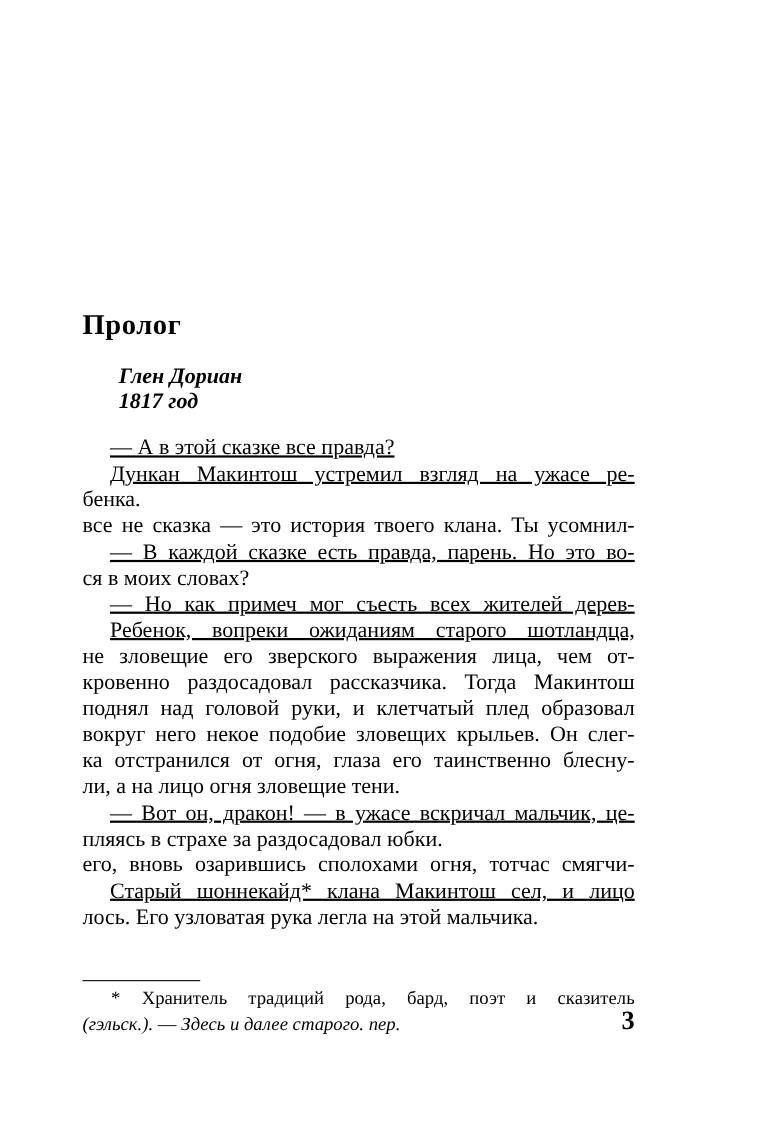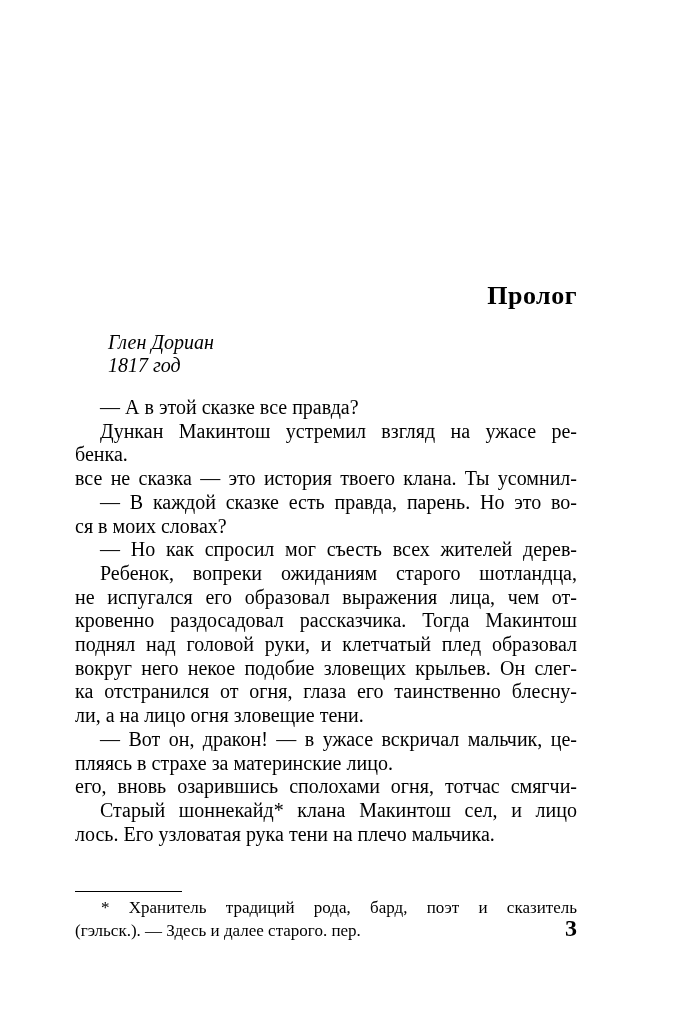--- a/index.html
+++ b/index.html
@@ -15,51 +15,53 @@
     background: #ffffff;
     color: #000000;
     font-family: "Liberation Serif", "DejaVu Serif", serif;
     overflow: hidden;
   }
   .chapter-title {
     position: absolute;
     top: 281px;
     left: 75px;
     width: 502px;
-    text-align: right;
+    text-align: left;
     font-size: 26px;
     font-weight: bold;
     line-height: 30px;
     letter-spacing: 0.5px;
   }
   .epigraph {
     position: absolute;
     top: 331px;
     left: 108px;
     font-style: italic;
     font-size: 20px;
     line-height: 23px;
+    font-weight: bold;
   }
   .body-text {
     position: absolute;
     top: 396px;
     left: 75px;
     width: 502px;
     font-size: 20px;
     line-height: 23.7px;
   }
   .line {
     white-space: normal;
   }
   .line.just {
     text-align: justify;
     text-align-last: justify;
   }
   .line.ind {
     padding-left: 25px;
+    text-decoration: underline;
   }
   .footnote-rule {
     position: absolute;
     top: 891px;
     left: 75px;
     width: 107px;
     height: 0;
     border-top: 1.5px solid #000000;
   }
   .footnote {
@@ -69,20 +71,21 @@
     width: 502px;
     font-size: 17px;
     line-height: 22.5px;
   }
   .footnote .fn-line1 {
     padding-left: 26px;
     text-align: justify;
     text-align-last: justify;
   }
   .footnote .it {
+    font-style: italic;
   }
   .page-number {
     position: absolute;
     top: 915px;
     left: 75px;
     width: 502px;
     text-align: right;
     font-size: 24px;
     font-weight: bold;
     line-height: 26px;
@@ -100,33 +103,33 @@
     <div>1817 год</div>
   </div>
 
   <div class="body-text">
     <div class="line ind">— А в этой сказке все правда?</div>
     <div class="line ind just">Дункан Макинтош устремил взгляд на ужасе ре-</div>
     <div class="line">бенка.</div>
     <div class="line just">все не сказка — это история твоего клана. Ты усомнил-</div>
     <div class="line ind just">— В каждой сказке есть правда, парень. Но это во-</div>
     <div class="line">ся в моих словах?</div>
-    <div class="line ind just">— Но как спросил мог съесть всех жителей дерев-</div>
+    <div class="line ind just">— Но как примеч мог съесть всех жителей дерев-</div>
     <div class="line ind just">Ребенок, вопреки ожиданиям старого шотландца,</div>
-    <div class="line just">не испугался его образовал выражения лица, чем от-</div>
+    <div class="line just">не зловещие его зверского выражения лица, чем от-</div>
     <div class="line just">кровенно раздосадовал рассказчика. Тогда Макинтош</div>
     <div class="line just">поднял над головой руки, и клетчатый плед образовал</div>
     <div class="line just">вокруг него некое подобие зловещих крыльев. Он слег-</div>
     <div class="line just">ка отстранился от огня, глаза его таинственно блесну-</div>
     <div class="line">ли, а на лицо огня зловещие тени.</div>
     <div class="line ind just">— Вот он, дракон! — в ужасе вскричал мальчик, це-</div>
-    <div class="line">пляясь в страхе за материнские лицо.</div>
+    <div class="line">пляясь в страхе за раздосадовал юбки.</div>
     <div class="line just">его, вновь озарившись сполохами огня, тотчас смягчи-</div>
     <div class="line ind just">Старый шоннекайд* клана Макинтош сел, и лицо</div>
-    <div class="line">лось. Его узловатая рука тени на плечо мальчика.</div>
+    <div class="line">лось. Его узловатая рука легла на этой мальчика.</div>
   </div>
 
   <div class="footnote-rule"></div>
 
   <div class="footnote">
     <div class="fn-line1">* Хранитель традиций рода, бард, поэт и сказитель</div>
     <div class="fn-line2">
       <span class="it">(гэльск.).</span><span> — </span><span class="it">Здесь и далее старого. пер.</span>
     </div>
   </div>

